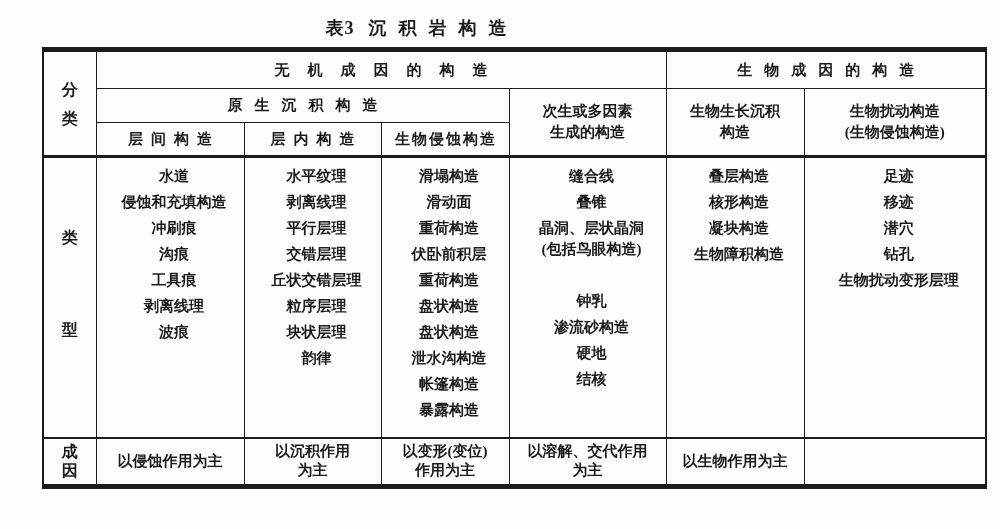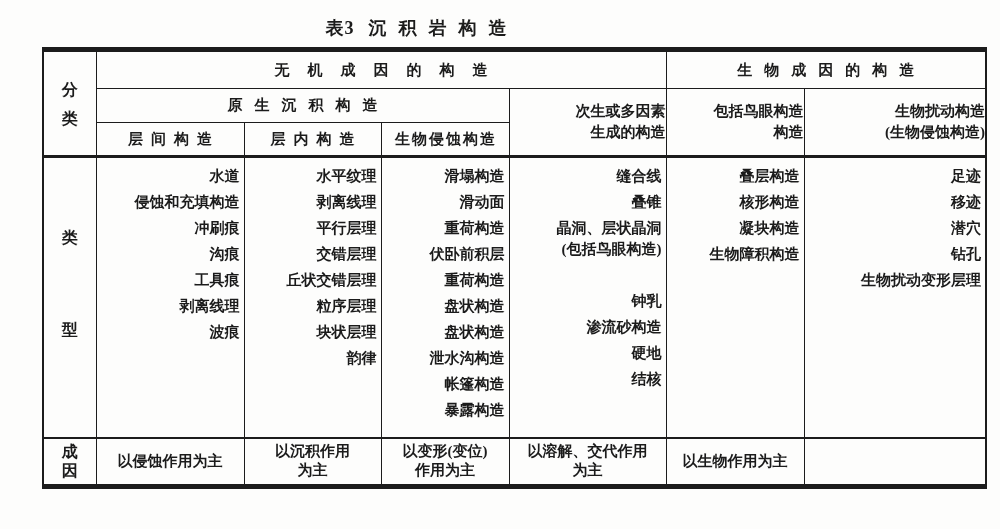--- a/index.html
+++ b/index.html
@@ -38,27 +38,27 @@
   tr.body-row{height:281px;} tr.genesis-row{height:49px;}
   tr.body-row > th, tr.body-row > td{border-top:3px solid #1c1c1c;}
   tr.genesis-row > th, tr.genesis-row > td{border-top:2px solid #1c1c1c;}
 
   th.corner{line-height:29px;font-size:16px;vertical-align:middle;text-align:center;}
   th.span-head{vertical-align:middle;text-align:center;white-space:nowrap;}
   .ls18{letter-spacing:18px;text-indent:18px;}
   .ls12{letter-spacing:12px;text-indent:12px;}
   .ls8{letter-spacing:8px;text-indent:8px;}
   .ls2{letter-spacing:2px;text-indent:2px;}
-  th.group-head{vertical-align:middle;text-align:right;line-height:21px;}
+  th.group-head{vertical-align:middle;text-align:center;line-height:21px;}
 
   th.type-label{vertical-align:top;text-align:center;font-size:16px;
     padding-top:34px;line-height:92px;}
   th.genesis-label{vertical-align:middle;text-align:center;font-size:16px;line-height:19px;}
 
-  td.body-cell{vertical-align:top;text-align:right;padding:8px 4px 0 12px;}
+  td.body-cell{vertical-align:top;text-align:center;padding:8px 4px 0 12px;}
   .cell-item{line-height:21px;min-height:21px;margin-bottom:5px;white-space:pre-line;}
   td.genesis-cell{vertical-align:middle;text-align:center;line-height:19px;}
 </style>
 </head>
 <body>
 
 <div class="page-title">
   <span class="t-prefix">表3</span><span class="t-main">沉积岩构造</span>
 </div>
 
@@ -76,21 +76,21 @@
       <tr class="hdr-a">
     <th class="corner" rowspan="3">分
 类</th>
     <th class="span-head ls18" colspan="4">无机成因的构造</th>
     <th class="span-head ls12" colspan="2">生物成因的构造</th>
   </tr>
   <tr class="hdr-b">
     <th class="span-head ls12" colspan="3">原生沉积构造</th>
     <th class="group-head" rowspan="2">次生或多因素
 生成的构造</th>
-    <th class="group-head" rowspan="2">包括鸟眼构造
+    <th class="group-head" rowspan="2">生物生长沉积
 构造</th>
     <th class="group-head" rowspan="2">生物扰动构造
 (生物侵蚀构造)</th>
   </tr>
   <tr class="hdr-c">
     <th class="span-head ls8">层间构造</th>
     <th class="span-head ls8">层内构造</th>
     <th class="span-head ls2">生物侵蚀构造</th>
   </tr>
   <tr class="body-row">

